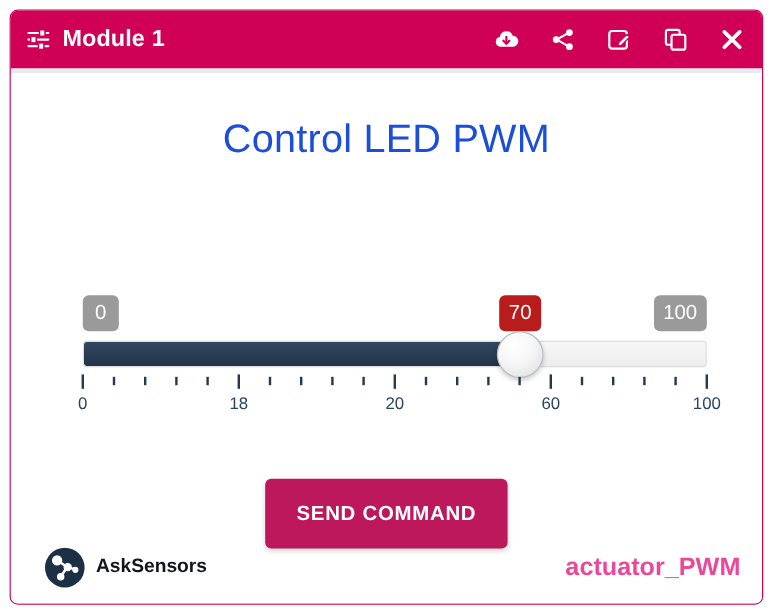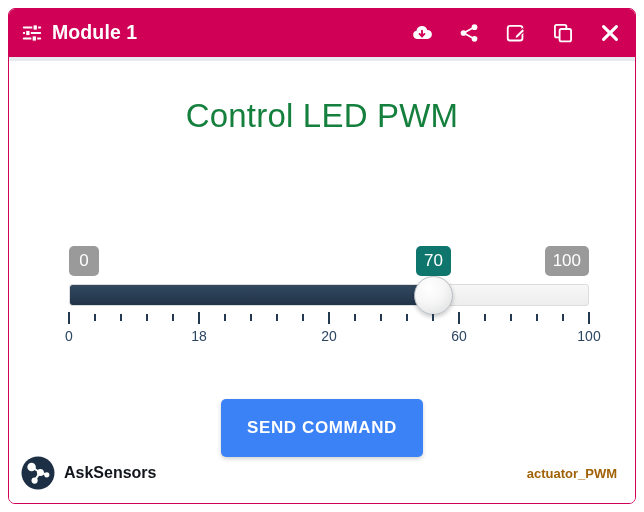--- a/index.html
+++ b/index.html
@@ -83,21 +83,21 @@
     background: #ffffff;
   }
 
   #page-title {
     position: absolute;
     left: 0;
     right: 0;
     top: 36px;
     text-align: center;
     font-size: 33px;
-    color: #15803d;
+    color: #1d4ed8;
     font-weight: normal;
     letter-spacing: 0.2px;
   }
 
   
   #slider-block {
     position: absolute;
     left: 60px;
     top: 185px;
     width: 520px;
@@ -115,21 +115,21 @@
     padding: 0 8px;
     box-sizing: border-box;
     border-radius: 5px;
     color: #ffffff;
     font-size: 17px;
     line-height: 30px;
     text-align: center;
     white-space: nowrap;
   }
   .badge-min, .badge-max { background: #9a9a9a; }
-  .badge-current { background: #0f766e; }
+  .badge-current { background: #b91c1c; }
 
   #slider-track-wrap {
     position: relative;
     margin-top: 4px;
     height: 22px;
   }
   #slider-track {
     position: absolute;
     left: 0;
     top: 0;
@@ -194,36 +194,36 @@
   }
 
   
   #send-command-button {
     position: absolute;
     left: 50%;
     transform: translateX(-50%);
     top: 338px;
     width: 202px;
     height: 58px;
-    background: #3b82f6;
+    background: #be185d;
     border: none;
     border-radius: 5px;
     color: #ffffff;
     font-family: "Liberation Sans", sans-serif;
     font-size: 17px;
     font-weight: bold;
     letter-spacing: 0.6px;
     cursor: pointer;
     box-shadow: 0 2px 4px rgba(0,0,0,0.18);
   }
 
   
   #widget-footer {
     position: absolute;
-    left: 0;
+    left: 16px;
     right: 0;
     bottom: 10px;
     height: 40px;
     display: flex;
     align-items: center;
     padding: 0 18px 0 12px;
     box-sizing: border-box;
   }
   .brand {
     display: flex;
@@ -235,23 +235,23 @@
     width: 34px;
     height: 34px;
     flex: 0 0 34px;
   }
   #brand-name {
     font-size: 16px;
     font-weight: bold;
     color: #12161c;
   }
   #actuator-name {
-    font-size: 13px;
+    font-size: 21px;
     font-weight: bold;
-    color: #a16207;
+    color: #ec4899;
     white-space: nowrap;
   }
 </style>
 </head>
 <body>
 
 <div id="widget-card">
 
   <div id="widget-header">
     <div class="header-left">

